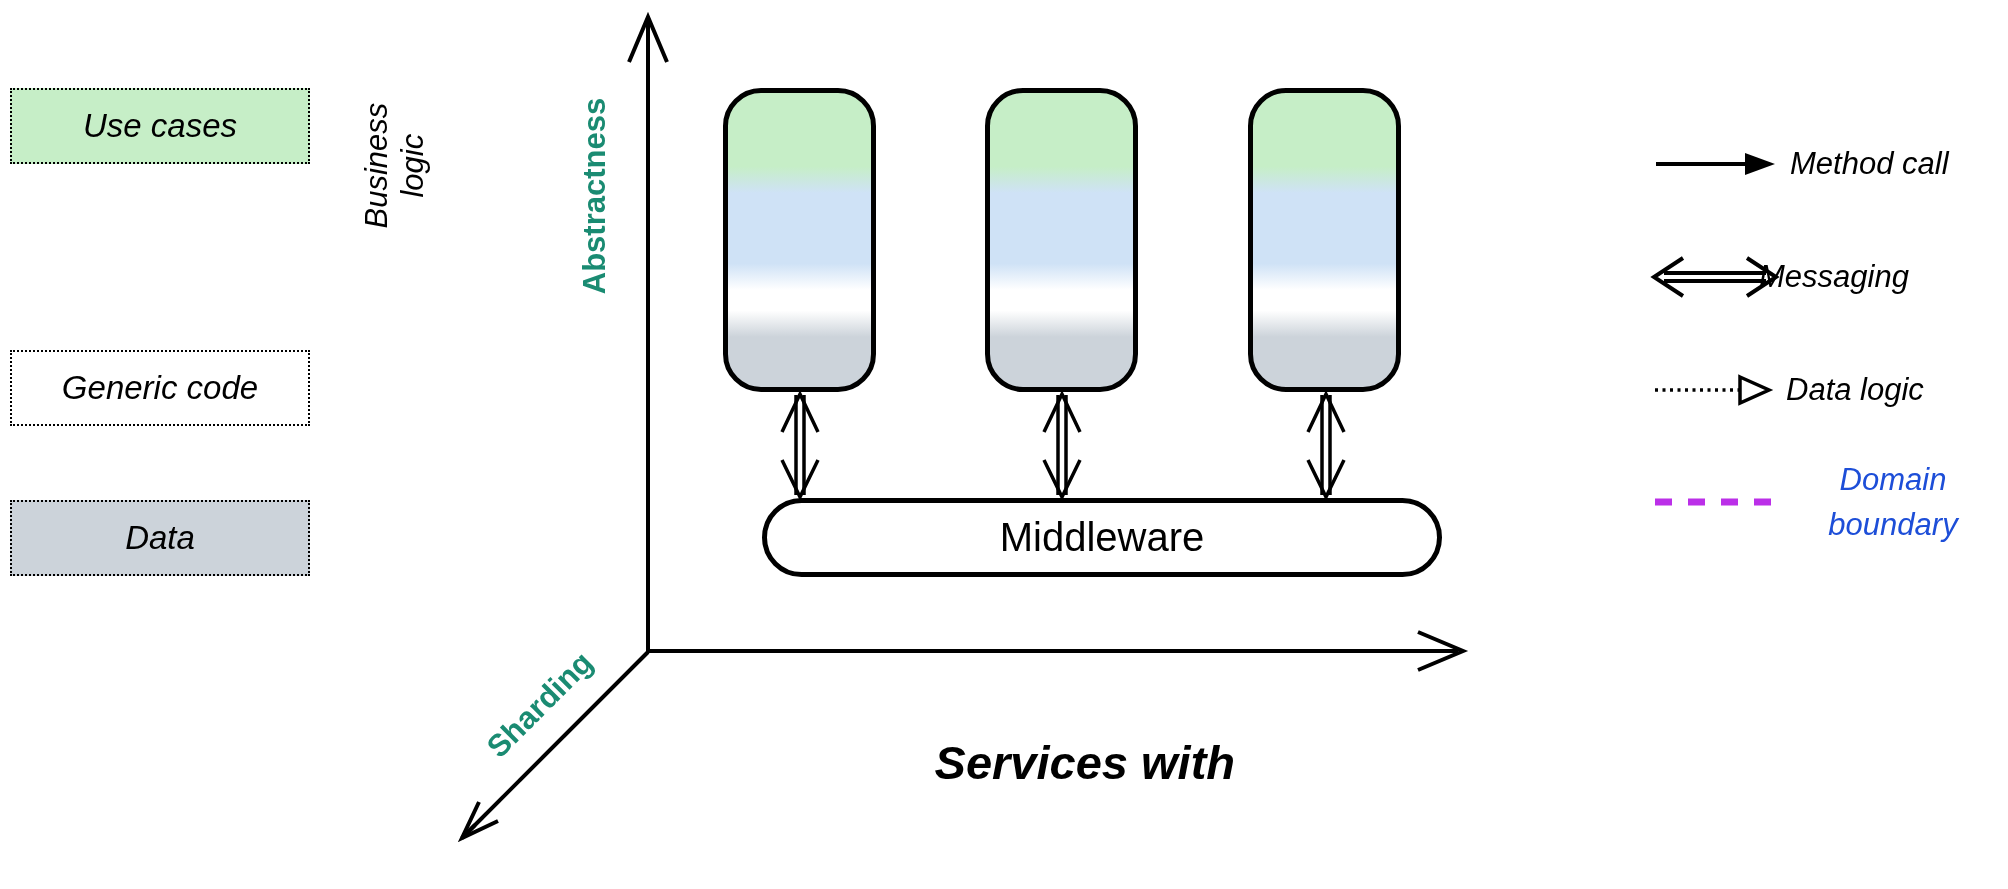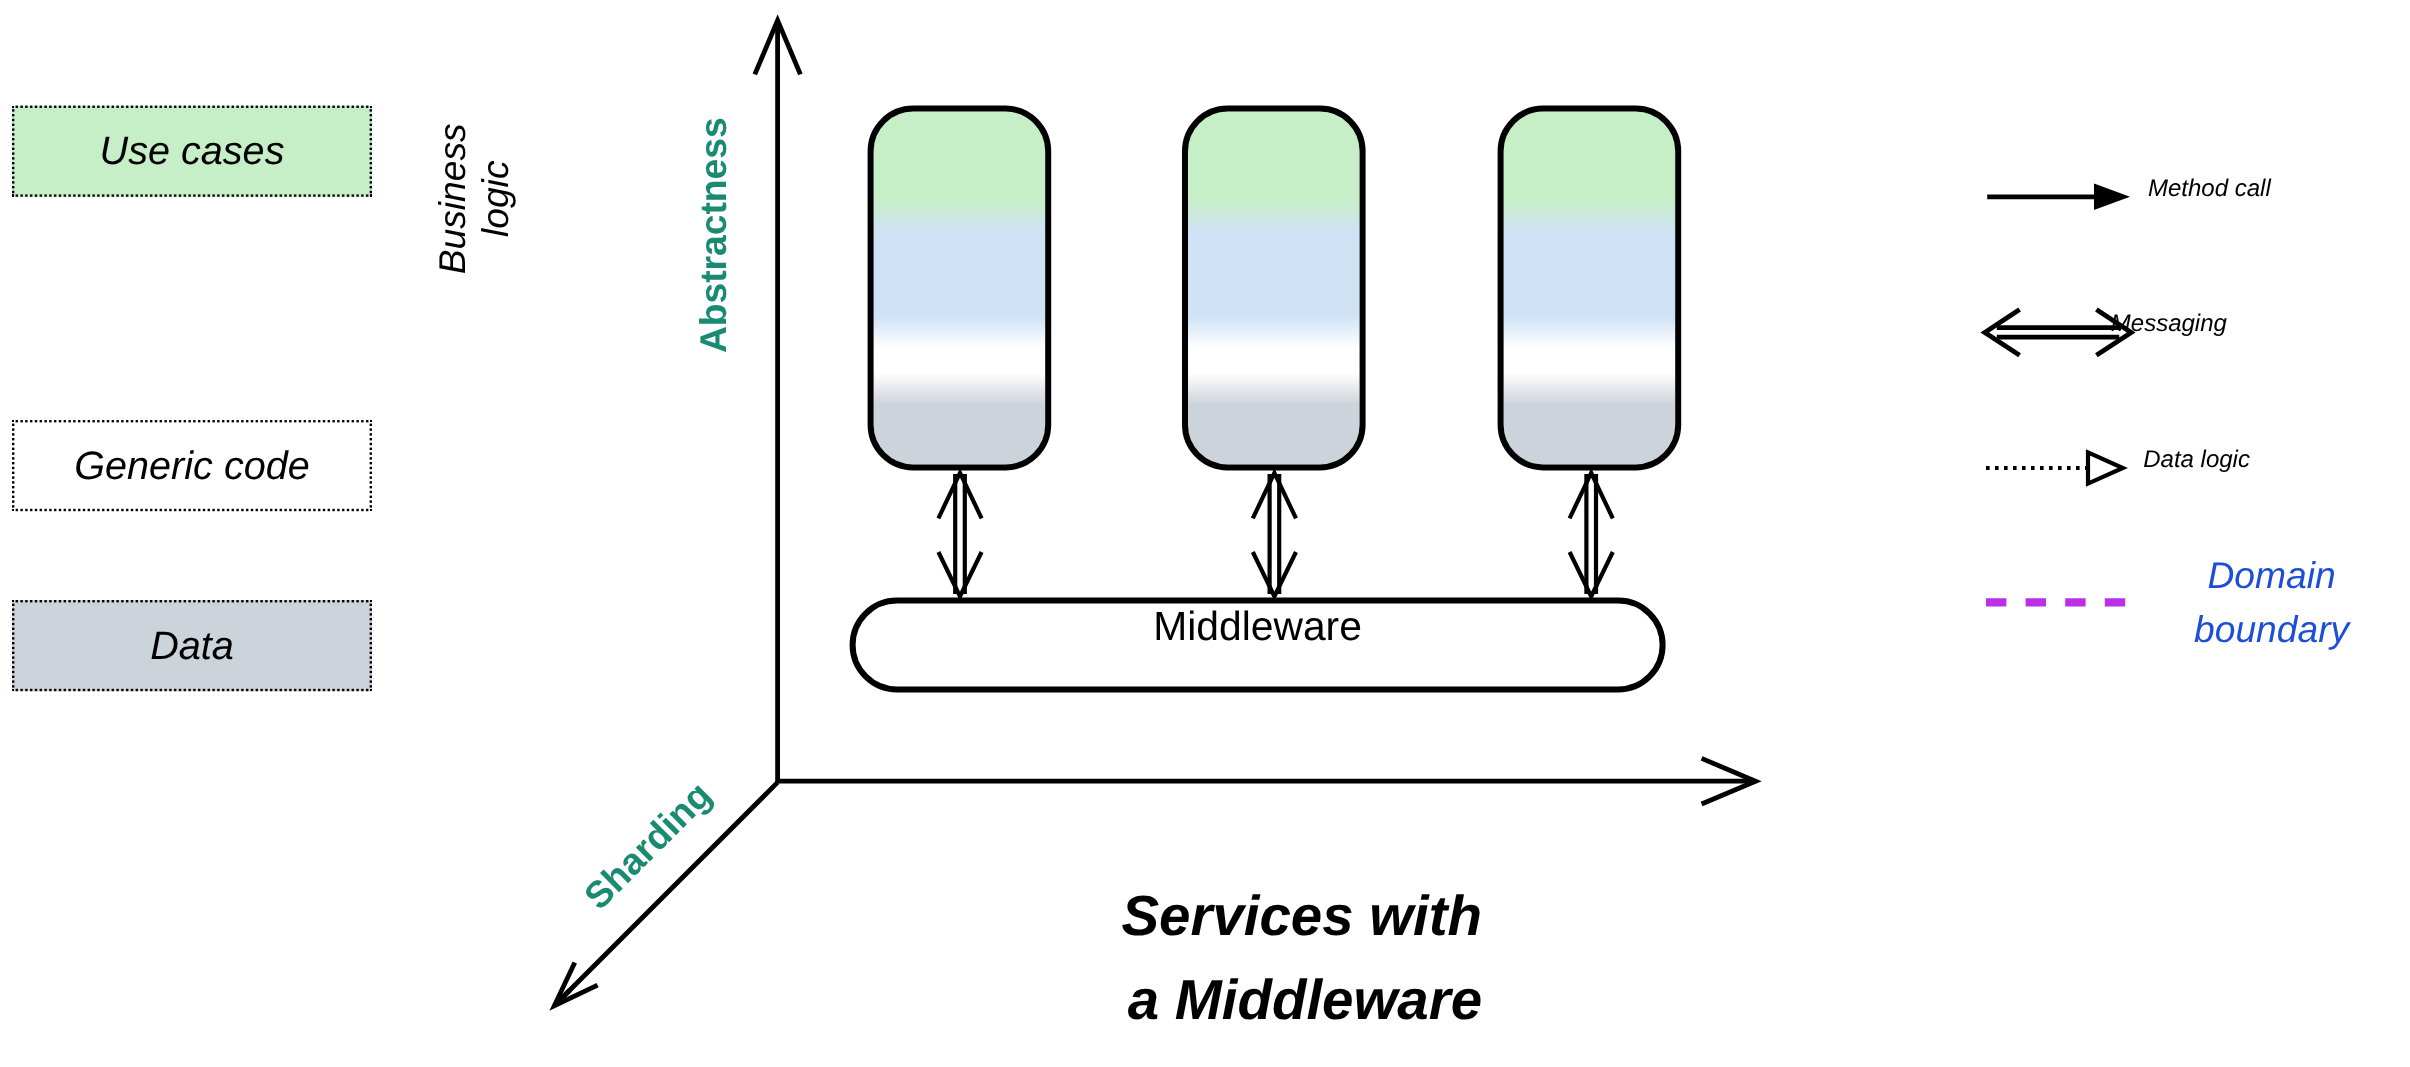--- a/index.html
+++ b/index.html
@@ -30,33 +30,33 @@
   .service{
     position:absolute;top:88px;width:153px;height:304px;box-sizing:border-box;
     border:5px solid #000;border-radius:38px;
     background:linear-gradient(to bottom,
       #c6eec7 0%,#c6eec7 25%,
       #cfe2f6 34%,#cfe2f6 58%,
       #ffffff 67%,#ffffff 74%,
       #ccd3da 83%,#ccd3da 100%);
   }
   .middleware{
-    position:absolute;left:708px;top:498px;width:680px;height:79px;box-sizing:border-box;
+    position:absolute;left:762px;top:498px;width:680px;height:79px;box-sizing:border-box;
     border:5px solid #000;border-radius:40px;background:#fff;
-    display:flex;align-items:flex-start;justify-content:center;font-size:34px;
+    display:flex;align-items:center;justify-content:center;font-size:40px;
   }
   
   .title{
     position:absolute;left:795px;top:728px;width:440px;text-align:right;
     font-size:47px;font-weight:bold;font-style:italic;line-height:1.48;
   }
   
   .legend-glyph{position:absolute;width:130px;height:50px;}
   .legend-text{
-    position:absolute;font-style:italic;font-size:20px;white-space:nowrap;
+    position:absolute;font-style:italic;font-size:31px;white-space:nowrap;
   }
   .legend-text-wrap{
     position:absolute;font-style:italic;font-size:31px;color:#1d4ed8;
     width:210px;text-align:center;line-height:1.45;
   }
   svg{display:block;}
 </style>
 </head>
 <body>
 
@@ -127,21 +127,20 @@
   <div class="service" style="left:723px;"></div>
   <div class="service" style="left:985px;"></div>
   <div class="service" style="left:1248px;"></div>
 
   <div class="middleware">
     <span>Middleware</span>
   </div>
 
   <div class="title">
     <div>Services with</div>
-    <div>a Middleware</div>
   </div>
 
   <svg class="legend-glyph" style="left:1652px;top:139px;" viewBox="0 0 130 50">
     <line x1="4" y1="25" x2="94" y2="25" stroke="#000" stroke-width="4"></line>
     <polygon points="93,14 123,25 93,36" fill="#000"></polygon>
   </svg>
   <div class="legend-text" style="left:1790px;top:146px;">Method call</div>
 
   <svg class="legend-glyph" style="left:1650px;top:252px;" viewBox="0 0 130 50">
     <g stroke="#000" stroke-width="4" fill="none">

